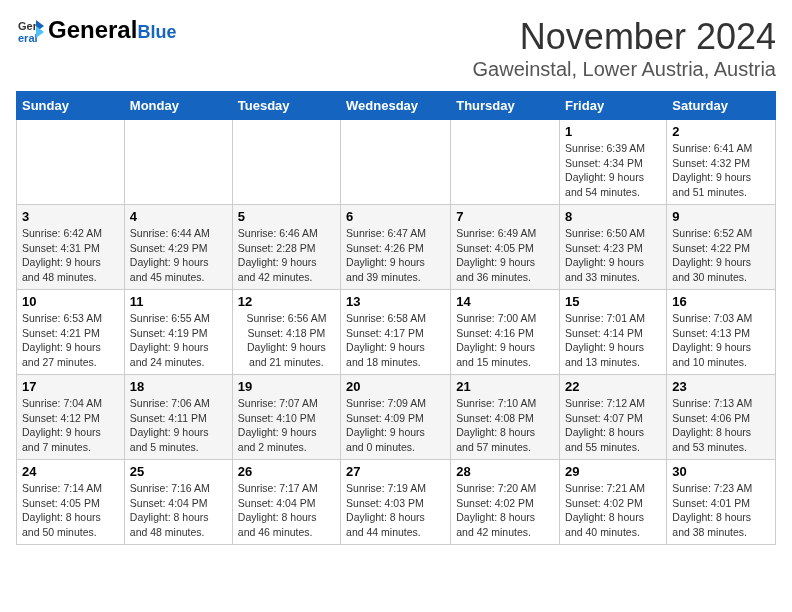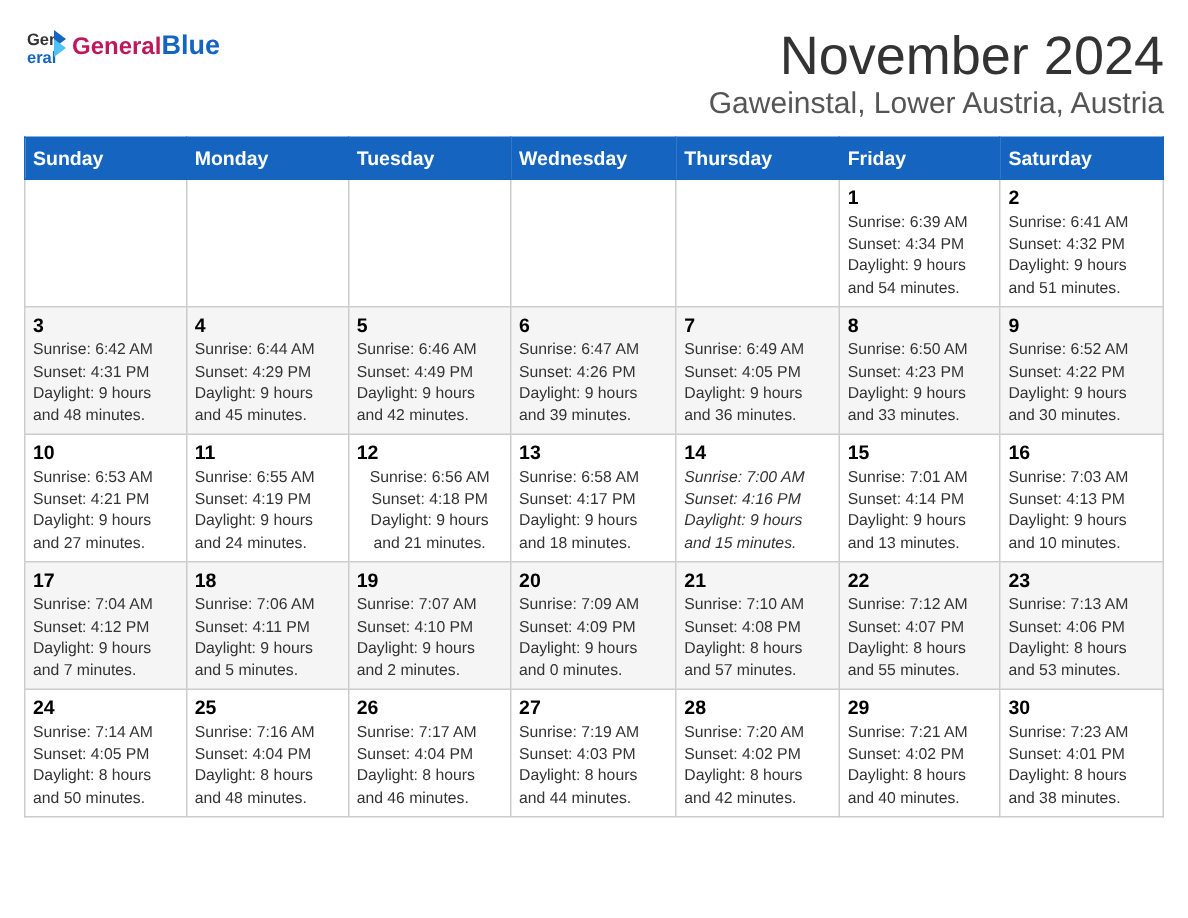--- a/index.html
+++ b/index.html
@@ -74,21 +74,21 @@
 
 <div class="header-area">
   <div class="logo">
     <svg class="logo-icon" viewBox="0 0 28 28">
       <text x="2" y="14" font-size="11" font-weight="bold" fill="#333">Gen</text>
       <text x="2" y="26" font-size="11" font-weight="bold" fill="#1565c0">eral</text>
       <polygon points="20,4 28,10 20,16" fill="#1565c0"></polygon>
       <polygon points="20,10 28,16 20,22" fill="#4fc3f7"></polygon>
     </svg>
     <div>
-      <span style="font-size:16px;font-weight:bold;color:#be185d;">General</span><span style="font-size:18px;font-weight:bold;color:#1565c0;margin-top:16px;">Blue</span>
+      <span style="font-size:24px;font-weight:bold;color:#000000;">General</span><span style="font-size:18px;font-weight:bold;color:#1565c0;margin-top:16px;">Blue</span>
     </div>
   </div>
   <div class="title-area">
     <div class="month-title">November 2024</div>
     <div class="location-title">Gaweinstal, Lower Austria, Austria</div>
   </div>
 </div>
 
 <table>
   <thead>
@@ -135,21 +135,21 @@
         <td>
           <span class="day-num">4</span>
           <div class="day-info" style="white-space: pre-line;">Sunrise: 6:44 AM
 Sunset: 4:29 PM
 Daylight: 9 hours
 and 45 minutes.</div>
         </td>
         <td>
           <span class="day-num">5</span>
           <div class="day-info" style="white-space: pre-line;">Sunrise: 6:46 AM
-Sunset: 4:49 PM
+Sunset: 2:28 PM
 Daylight: 9 hours
 and 42 minutes.</div>
         </td>
         <td>
           <span class="day-num">6</span>
           <div class="day-info" style="white-space: pre-line;">Sunrise: 6:47 AM
 Sunset: 4:26 PM
 Daylight: 9 hours
 and 39 minutes.</div>
         </td>
@@ -199,21 +199,21 @@
         </td>
         <td>
           <span class="day-num">13</span>
           <div class="day-info" style="white-space: pre-line;">Sunrise: 6:58 AM
 Sunset: 4:17 PM
 Daylight: 9 hours
 and 18 minutes.</div>
         </td>
         <td>
           <span class="day-num">14</span>
-          <div class="day-info" style="white-space: pre-line; font-style: italic;">Sunrise: 7:00 AM
+          <div class="day-info" style="white-space: pre-line;">Sunrise: 7:00 AM
 Sunset: 4:16 PM
 Daylight: 9 hours
 and 15 minutes.</div>
         </td>
         <td>
           <span class="day-num">15</span>
           <div class="day-info" style="white-space: pre-line;">Sunrise: 7:01 AM
 Sunset: 4:14 PM
 Daylight: 9 hours
 and 13 minutes.</div>

